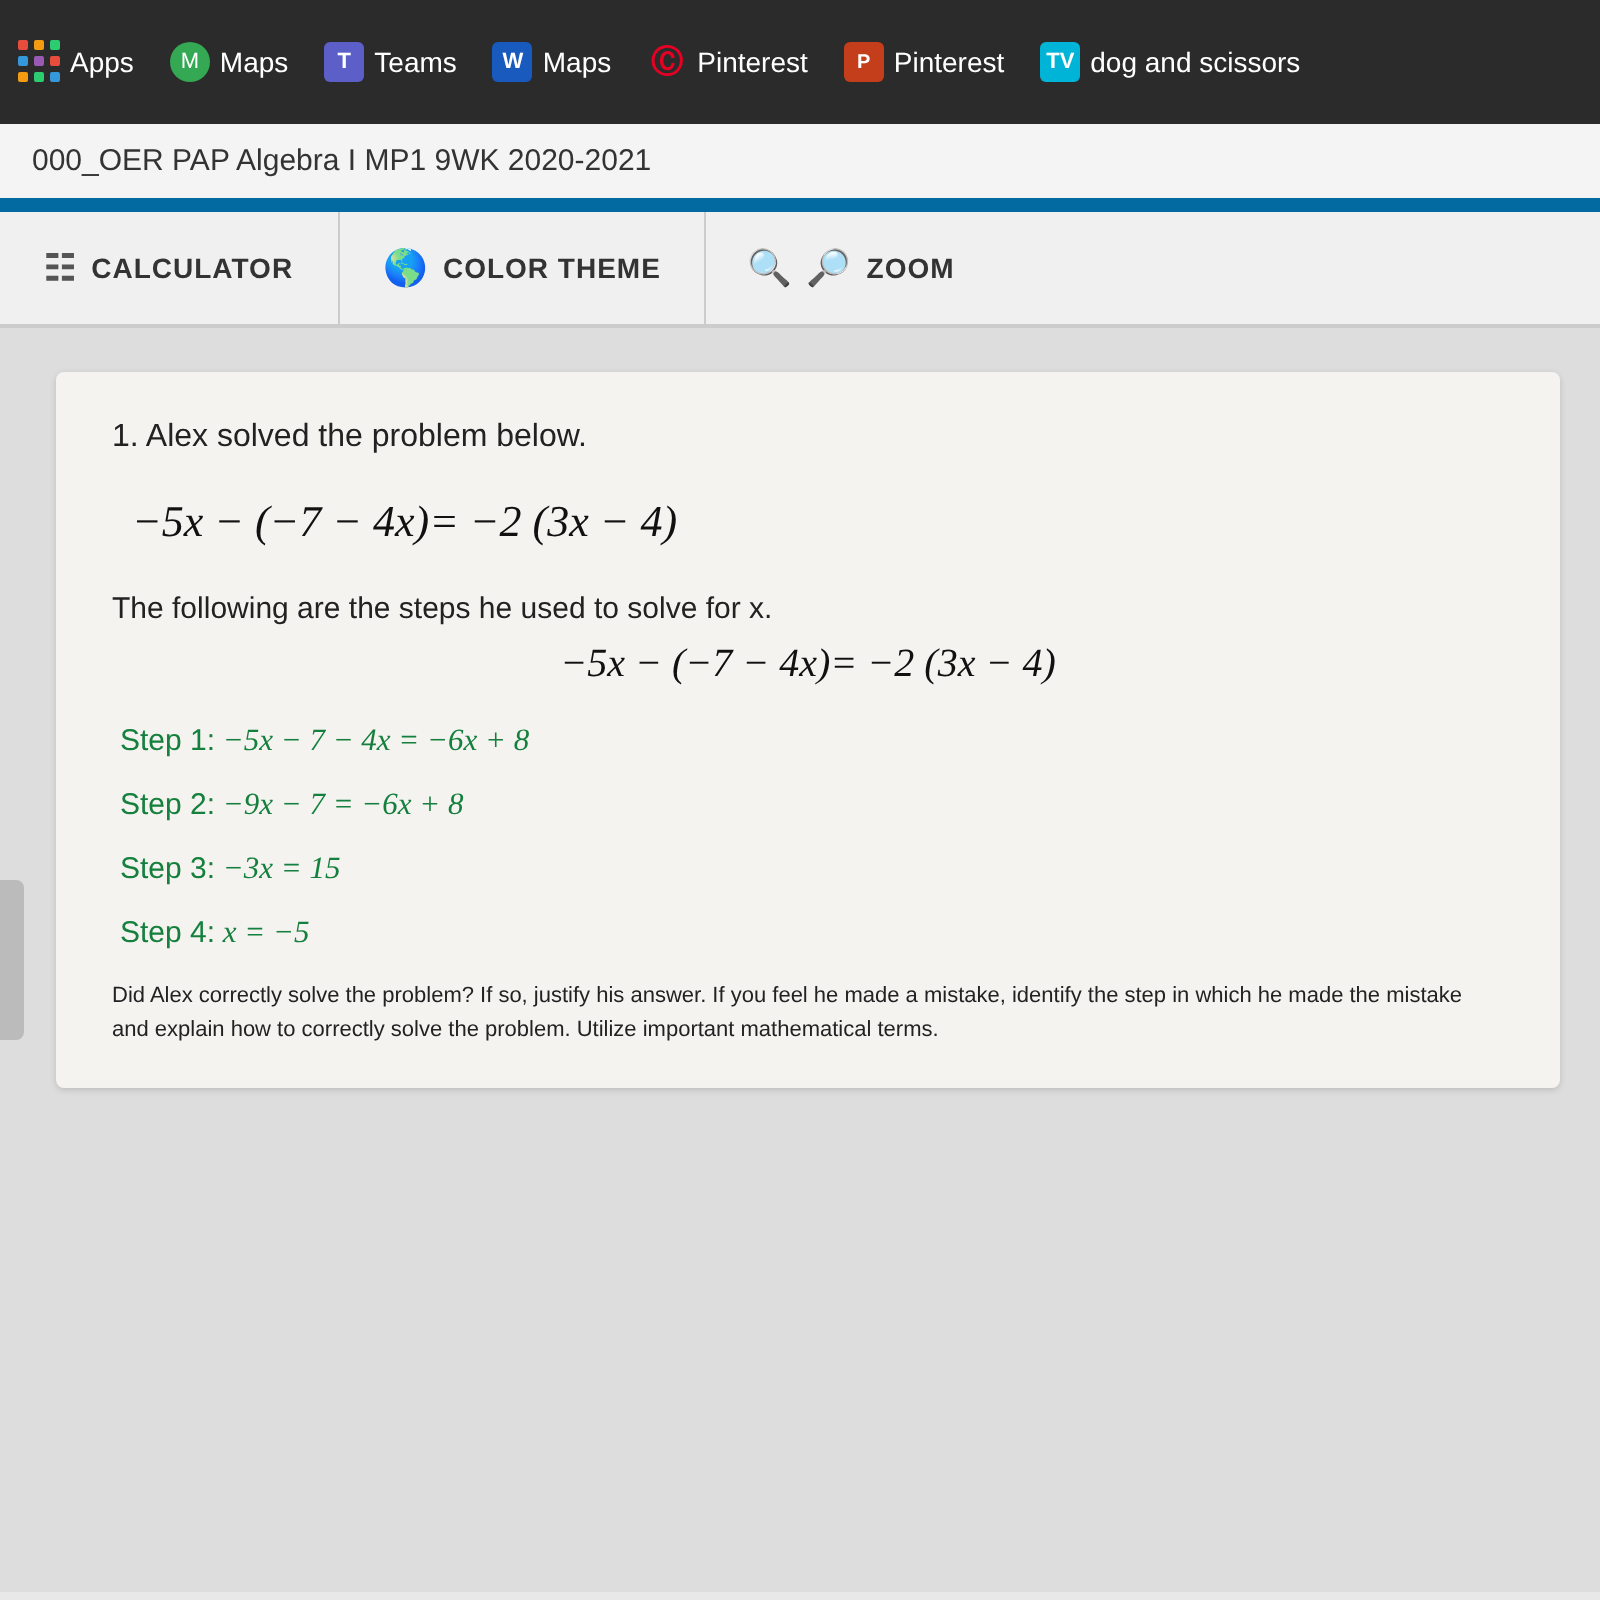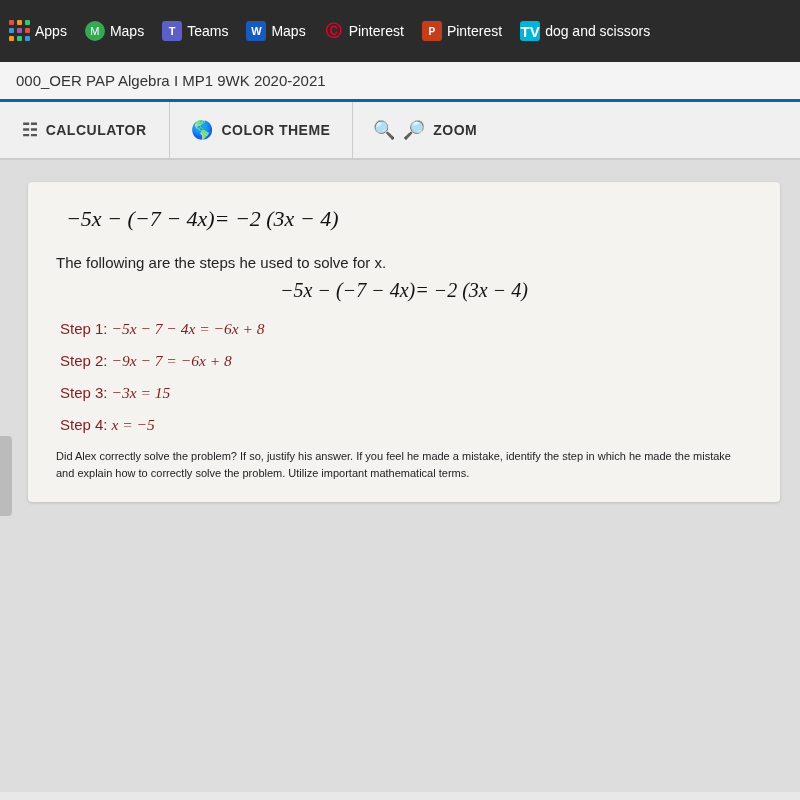--- a/index.html
+++ b/index.html
@@ -39,30 +39,30 @@
       justify-content: center;
       font-size: 14px;
       border-radius: 2px;
     }
     .bar-icon.apps { background: transparent; }
     .bar-icon.maps { background: #34a853; border-radius: 50%; color: white; font-size: 11px; }
     .bar-icon.teams { background: #5b5fc7; border-radius: 3px; color: white; font-size: 11px; font-weight: bold; }
     .bar-icon.word { background: #185abd; border-radius: 3px; color: white; font-size: 11px; font-weight: bold; }
     .bar-icon.pinterest { color: #e60023; font-size: 16px; font-weight: bold; }
     .bar-icon.powerpoint { background: #c43e1c; border-radius: 3px; color: white; font-size: 10px; font-weight: bold; }
-    .bar-icon.tv { background: #00b4d8; border-radius: 3px; color: white; font-size: 15px; font-weight: bold; }
+    .bar-icon.tv { background: #00b4d8; border-radius: 3px; color: white; font-size: 11px; font-weight: bold; }
 
     
     .page-title-bar {
       background: #f4f4f4;
       padding: 10px 16px;
       font-size: 15px;
       color: #333;
       font-weight: 400;
-      border-bottom: 3px solid #0369a1;
+      border-bottom: 7px solid #0369a1;
     }
 
     
     .toolbar {
       background: #f0f0f0;
       display: flex;
       align-items: center;
       padding: 0;
       border-bottom: 2px solid #ccc;
       height: 58px;
@@ -157,21 +157,21 @@
       font-style: italic;
       font-family: 'Times New Roman', serif;
       color: #111;
       margin-bottom: 18px;
     }
 
     .step-line {
       font-size: 15.5px;
       font-style: italic;
       font-family: 'Times New Roman', serif;
-      color: #7f1d1d;
+      color: #15803d;
       margin-bottom: 14px;
       padding-left: 4px;
     }
     .step-line .step-label {
       font-style: normal;
       font-family: Arial, sans-serif;
       font-size: 15px;
       font-weight: normal;
     }
 
@@ -266,20 +266,24 @@
     <span class="toolbar-icon">🔍</span>
     <span class="toolbar-icon">🔎</span>
     <span>ZOOM</span>
   </div>
 </div>
 
 <div class="content-area">
   <div class="left-tab"></div>
   <div class="content-card">
 
+    <p class="question-intro">
+      <span>1.</span>
+      <span>Alex solved the problem below.</span>
+    </p>
 
     <p class="math-equation">−5x − (−7 − 4x)= −2 (3x − 4)</p>
 
     <p class="steps-intro">The following are the steps he used to solve for x.</p>
 
     <p class="center-eq">−5x − (−7 − 4x)= −2 (3x − 4)</p>
 
     <p class="step-line">
       <span class="step-label">Step 1:</span>
       <span>−5x − 7 − 4x = −6x + 8</span>

